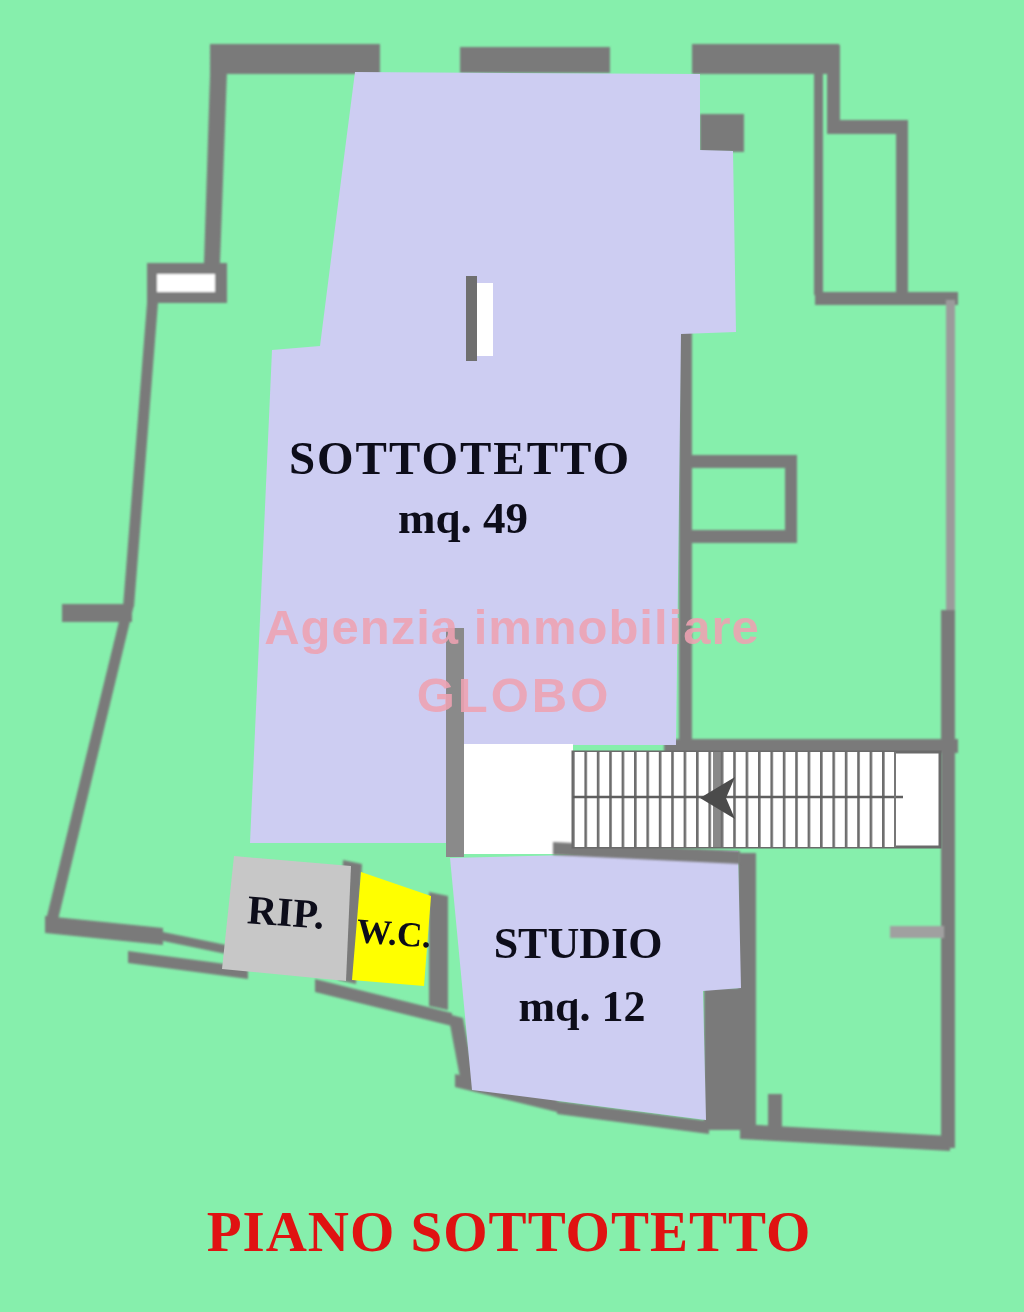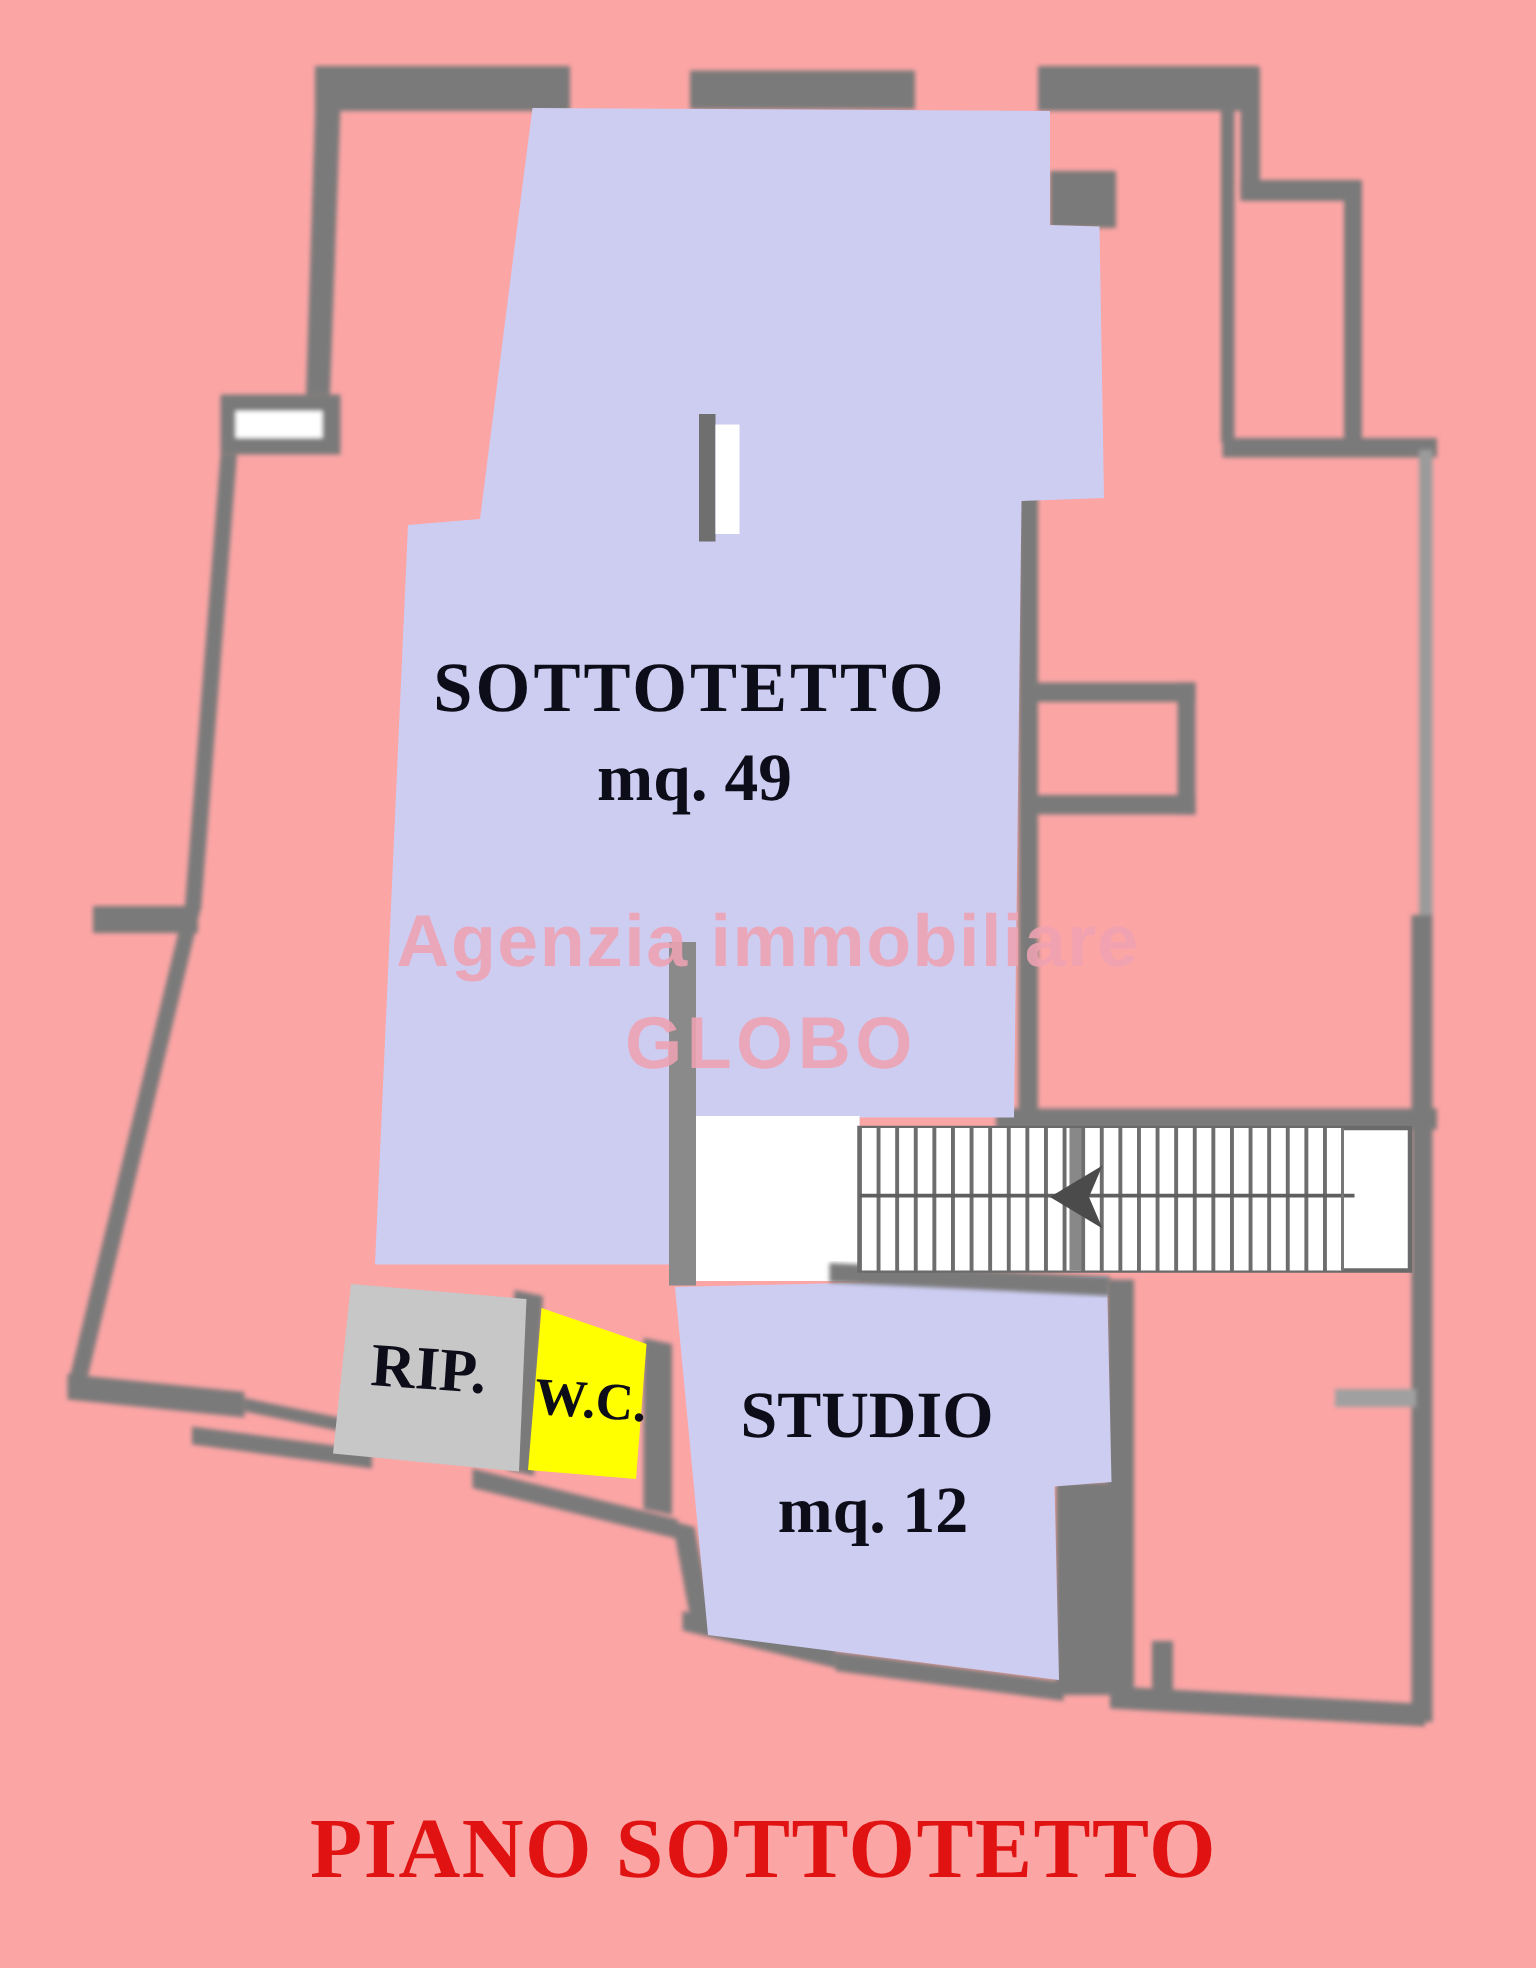--- a/index.html
+++ b/index.html
@@ -1,16 +1,16 @@
 <!DOCTYPE html>
 <html><head>
 <meta charset="utf-8">
 <style>
   html,body{margin:0;padding:0;background:#ffffff;}
-  #stage{position:relative;width:1024px;height:1312px;background:#fca5a5;overflow:hidden;
+  #stage{position:relative;width:1024px;height:1312px;background:#86efac;overflow:hidden;
          font-family:"Liberation Serif", serif;}
   svg{position:absolute;left:0;top:0;}
   .room-label{font-family:"Liberation Serif", serif;font-weight:bold;fill:#0d0d1a;}
   .watermark{font-family:"Liberation Sans", sans-serif;font-weight:bold;opacity:.88;}
   .plan-title{font-family:"Liberation Serif", serif;font-weight:bold;}
 </style>
 </head>
 <body>
 
 <div id="stage">

